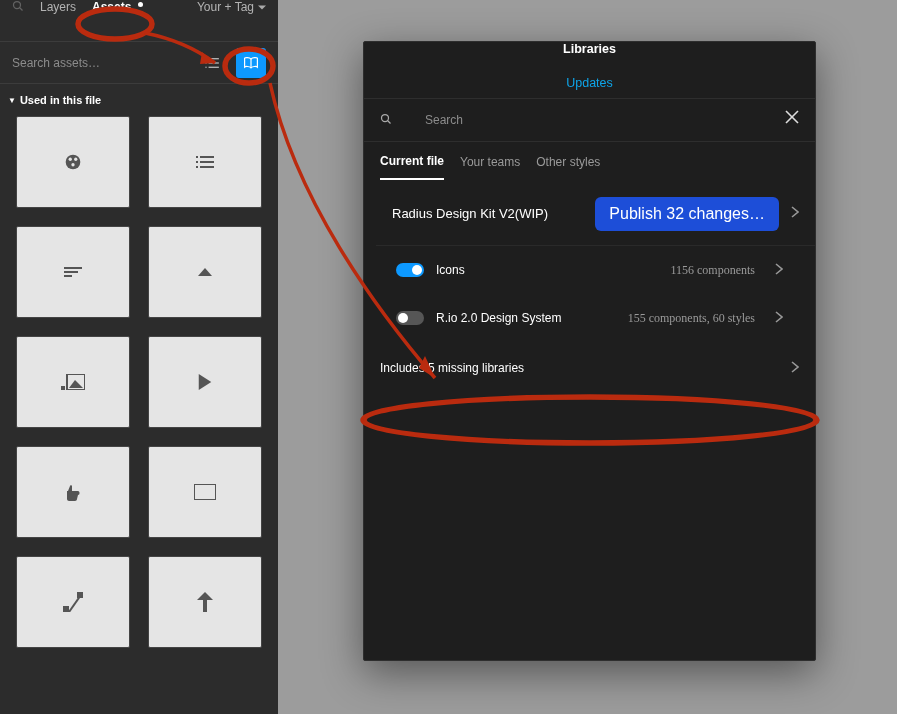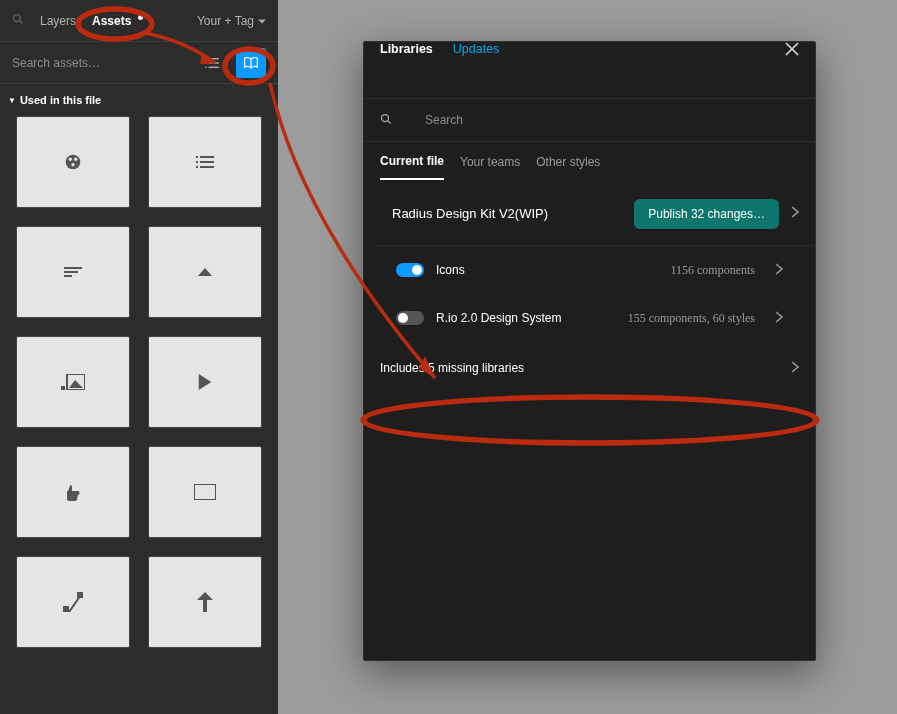--- a/index.html
+++ b/index.html
@@ -19,21 +19,21 @@
       top: 0;
       width: 278px;
       height: 714px;
       background: #2c2c2c;
       display: flex;
       flex-direction: column;
     }
     .tabs {
       height: 42px;
       display: flex;
-      align-items: center;
+      align-items: flex-start;
       padding: 0 12px;
       gap: 16px;
       border-bottom: 1px solid rgba(255,255,255,0.08);
     }
     .tabs .search-icon { opacity: 0.5; }
     .tabs .tab { color: #b3b3b3; cursor: pointer; display: inline-flex; align-items: center; gap: 4px; }
     .tabs .tab.active { color: #fff; font-weight: 600; }
     .dot { width: 5px; height: 5px; background: #fff; border-radius: 50%; display: inline-block; margin-left: 3px; margin-bottom: 6px; }
     .sidebar-search {
       height: 42px;
@@ -99,23 +99,25 @@
       height: 620px;
       background: #1e1e1e;
       border: 1px solid #2e2e2e;
       box-shadow: 0 12px 40px rgba(0,0,0,0.45);
       display: flex;
       flex-direction: column;
       border-radius: 2px;
     }
     .modal-head {
       display: flex;
+      align-items: center;
       padding: 0 16px;
       height: 56px;
       gap: 20px;
+      flex-direction: column;
     }
     .modal-head .mtab { color: #0ea5e9; font-size: 12.5px; cursor: pointer; }
     .modal-head .mtab.active { color: #fff; font-weight: 600; }
     .modal-head .close { margin-left: auto; cursor: pointer; opacity: 0.85; }
     .modal-search {
       display: flex;
       align-items: center;
       height: 44px;
       padding: 0 16px;
       gap: 12px;
@@ -148,25 +150,25 @@
       display: flex;
       align-items: center;
       padding: 0 16px;
       height: 52px;
       gap: 4px;
       border-bottom: 1px solid #2a2a2a;
       margin-left: 12px;
     }
     .lib-title { flex: 1; font-size: 13px; }
     .publish-btn {
-      background: #0f766e;
+      background: #1d4ed8;
       color: #fff;
       border-radius: 6px;
       padding: 8px 14px;
-      font-size: 12px;
+      font-size: 16px;
       font-weight: 500;
       cursor: pointer;
     }
     .chev { opacity: 0.7; margin-left: 8px; }
     .avail-head { padding: 18px 16px 10px; font-size: 11px; color: #9a9a9a; }
     .lib-item {
       display: flex;
       align-items: center;
       padding: 0 32px;
       height: 48px;

